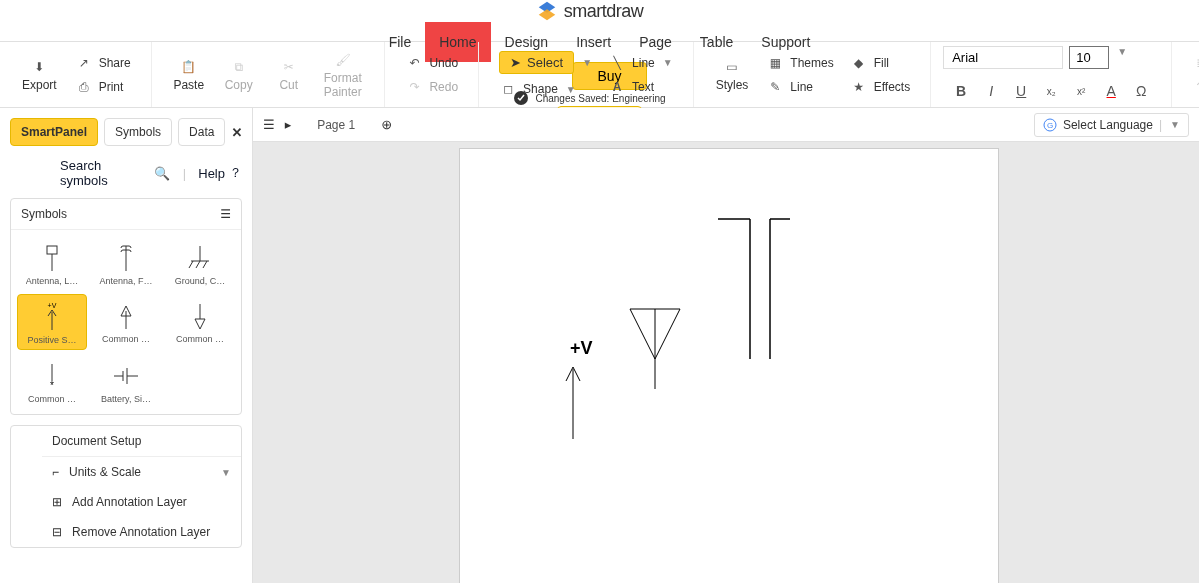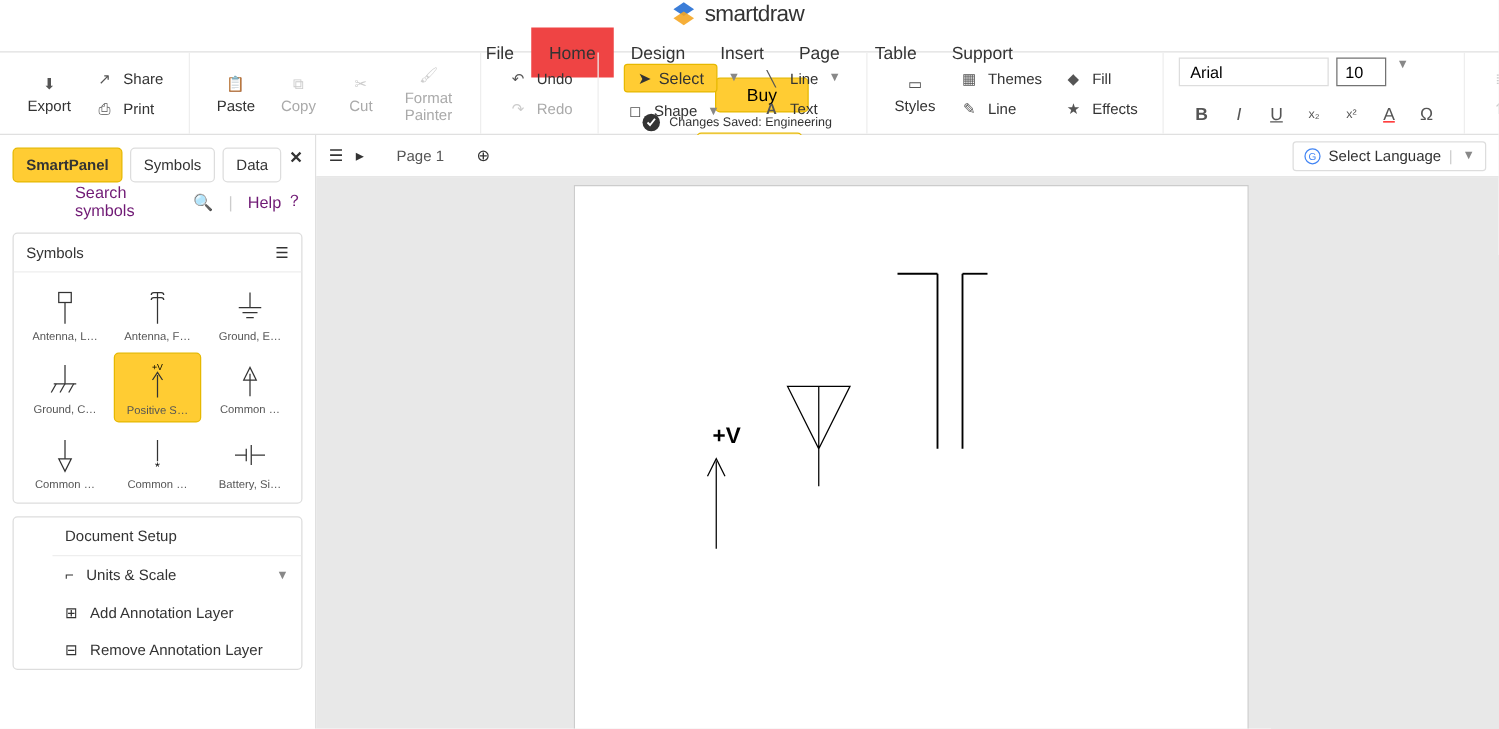--- a/index.html
+++ b/index.html
@@ -29,26 +29,26 @@
 .ribbon-btn.disabled .ribbon-icon { color: #ccc; }
 .select-btn { background: #ffcc33; border: 1px solid #e6b800; border-radius: 3px; padding: 3px 10px; display: flex; align-items: center; gap: 6px; font-size: 13px; }
 .font-input { border: 1px solid #ddd; padding: 3px 8px; width: 120px; font-size: 13px; }
 .size-input { border: 1px solid #737373; padding: 3px 6px; width: 40px; font-size: 13px; }
 .text-tools { display: flex; gap: 10px; align-items: center; padding: 4px 8px; }
 .t-btn { width: 20px; text-align: center; cursor: pointer; font-size: 14px; color: #555; }
 
 
 .main { display: flex; height: calc(583px - 108px); }
 .left-panel { width: 253px; border-right: 1px solid #e0e0e0; background: #fff; display: flex; flex-direction: column; padding: 10px; }
-.panel-tabs { display: flex; gap: 6px; align-items: flex-start; margin-bottom: 0; }
+.panel-tabs { display: flex; gap: 6px; align-items: center; margin-bottom: 12px; }
 .panel-tab { padding: 6px 10px; border: 1px solid #ddd; border-radius: 4px; font-size: 12px; cursor: pointer; }
 .panel-tab.active { background: #ffcc33; border-color: #e6b800; font-weight: bold; }
 .close-x { margin-left: auto; cursor: pointer; font-weight: bold; }
 .search-row { display: flex; align-items: center; gap: 12px; margin-bottom: 10px; padding-left: 50px; }
-.search-link { color: #701a75; font-size: 13px; cursor: pointer; display: flex; align-items: center; gap: 4px; }
+.search-link { color: #0f172a; font-size: 13px; cursor: pointer; display: flex; align-items: center; gap: 4px; }
 
 .section-box { border: 1px solid #ddd; border-radius: 4px; margin-bottom: 10px; }
 .section-hdr { padding: 8px 10px; border-bottom: 1px solid #eee; font-size: 12px; display: flex; justify-content: space-between; align-items: center; }
 .symbol-grid { display: grid; grid-template-columns: repeat(3, 1fr); gap: 4px; padding: 6px; }
 .symbol-cell { display: flex; flex-direction: column; align-items: center; padding: 4px 2px; cursor: pointer; border-radius: 4px; }
 .symbol-cell.selected { background: #ffcc33; border: 1px solid #e6b800; }
 .symbol-thumb { width: 40px; height: 36px; display: flex; align-items: center; justify-content: center; }
 .symbol-label { font-size: 9px; color: #555; overflow: hidden; text-overflow: ellipsis; white-space: nowrap; max-width: 60px; text-align: center; }
 
 .doc-setup { border: 1px solid #ddd; border-radius: 4px; padding-left: 31px; }
@@ -276,31 +276,20 @@
             <div class="symbol-label">Antenna, L…</div>
           </div>
         <div class="symbol-cell">
             <div class="symbol-thumb">
               <svg width="30" height="30">
                 <path d="M10 5 Q10 3 12 3 L18 3 Q20 3 20 5 M10 9 Q10 7 12 7 L18 7 Q20 7 20 9" fill="none" stroke="#333"></path>
                 <line x1="15" y1="3" x2="15" y2="28" stroke="#333"></line>
               </svg>
             </div>
             <div class="symbol-label">Antenna, F…</div>
-          </div>
-        <div class="symbol-cell">
-            <div class="symbol-thumb">
-              <svg width="30" height="30">
-                <line x1="15" y1="3" x2="15" y2="15" stroke="#333"></line>
-                <line x1="6" y1="15" x2="24" y2="15" stroke="#333"></line>
-                <line x1="9" y1="19" x2="21" y2="19" stroke="#333"></line>
-                <line x1="12" y1="23" x2="18" y2="23" stroke="#333"></line>
-              </svg>
-            </div>
-            <div class="symbol-label">Ground, E…</div>
           </div>
         <div class="symbol-cell">
             <div class="symbol-thumb">
               <svg width="30" height="30">
                 <line x1="15" y1="3" x2="15" y2="18" stroke="#333"></line>
                 <line x1="6" y1="18" x2="24" y2="18" stroke="#333"></line>
                 <line x1="8" y1="18" x2="4" y2="25" stroke="#333"></line>
                 <line x1="15" y1="18" x2="11" y2="25" stroke="#333"></line>
                 <line x1="22" y1="18" x2="18" y2="25" stroke="#333"></line>
               </svg>

